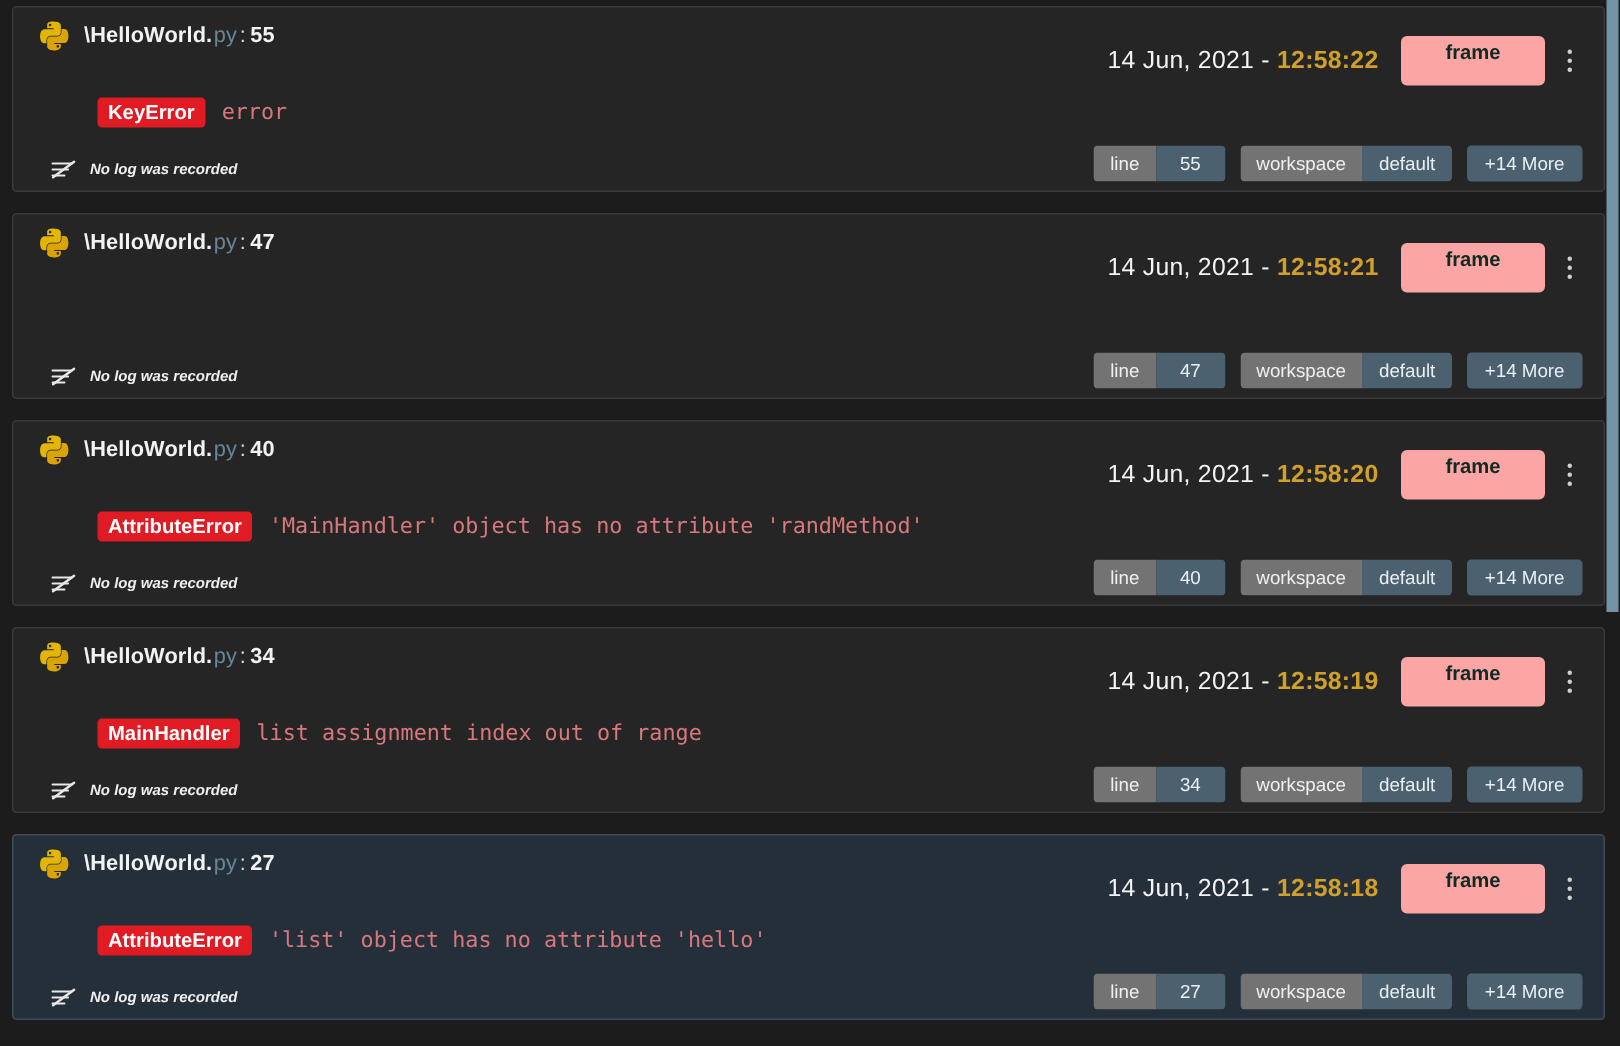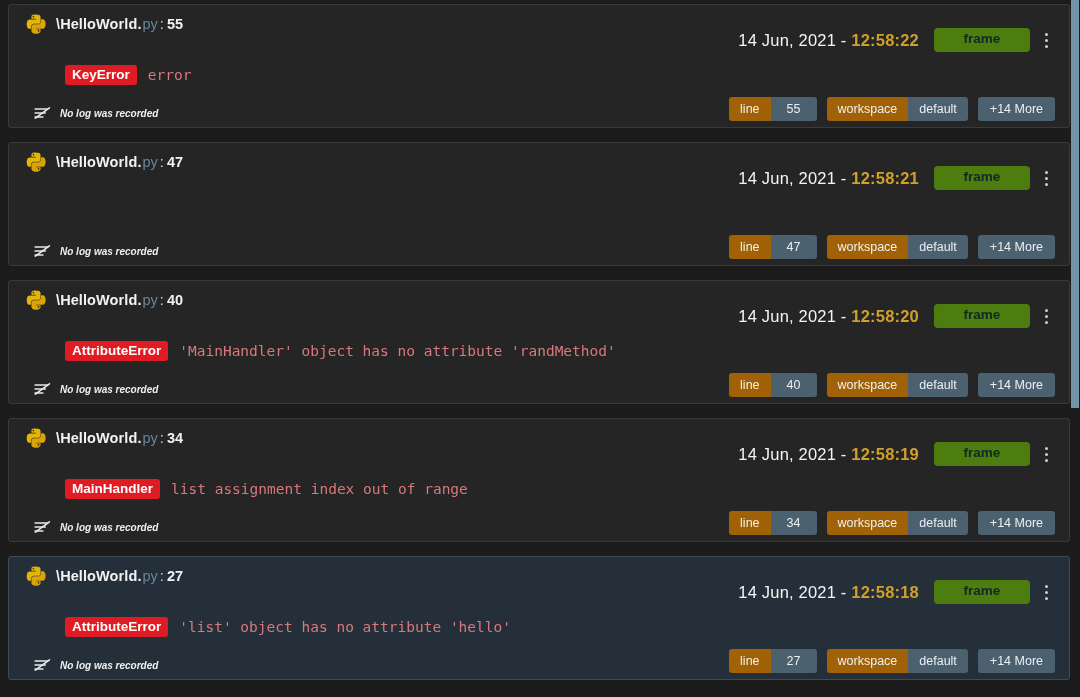--- a/index.html
+++ b/index.html
@@ -139,27 +139,27 @@
     color: #f4f4f4;
     font-size: 16.5px;
     white-space: nowrap;
     letter-spacing: 0.2px;
   }
   .timestamp .time {
     color: #d0a02a;
     font-weight: bold;
   }
   .frame-badge {
-    background: #4d7c0f;
+    background: #fca5a5;
     color: #0e2b24;
     font-size: 13.5px;
     font-weight: bold;
     border-radius: 4px;
     width: 96px;
-    height: 24px;
+    height: 33px;
     line-height: 22px;
     text-align: center;
     margin-left: 15px;
     white-space: nowrap;
   }
   .kebab {
     width: 18px;
     height: 22px;
     margin-left: 7px;
     display: flex;
@@ -187,21 +187,21 @@
   }
   .tag {
     display: flex;
     align-items: stretch;
     height: 24px;
     border-radius: 3px;
     overflow: hidden;
     font-size: 12.5px;
   }
   .tag-key {
-    background: #a16207;
+    background: #737373;
     color: #f0f0f0;
     padding: 8px 11px;
     display: flex;
     align-items: center;
     white-space: nowrap;
   }
   .tag-val {
     background: #4c6170;
     color: #eaeff2;
     padding: 0 11px;

